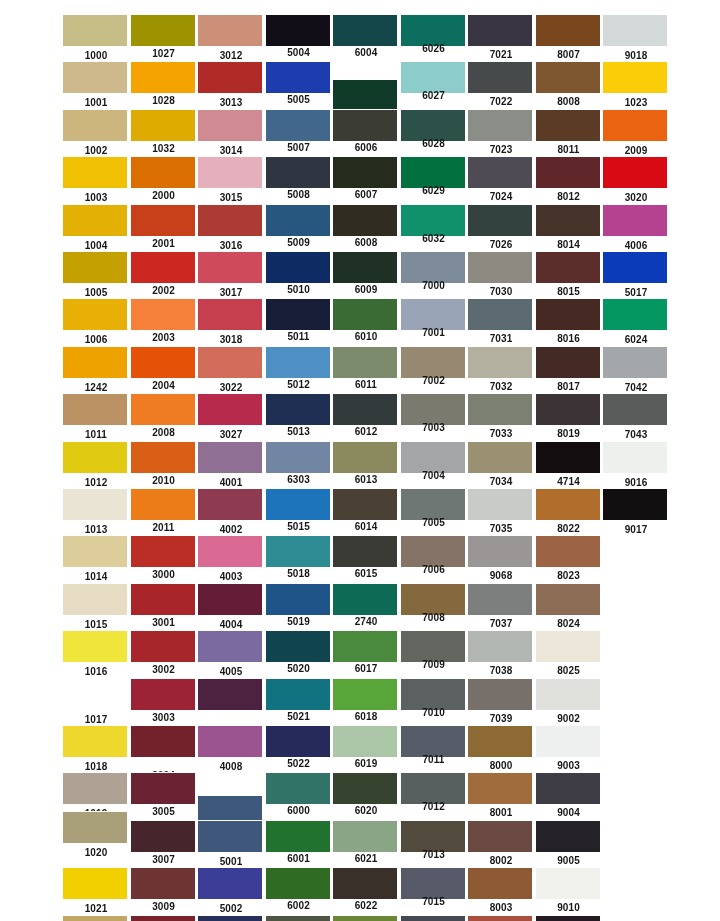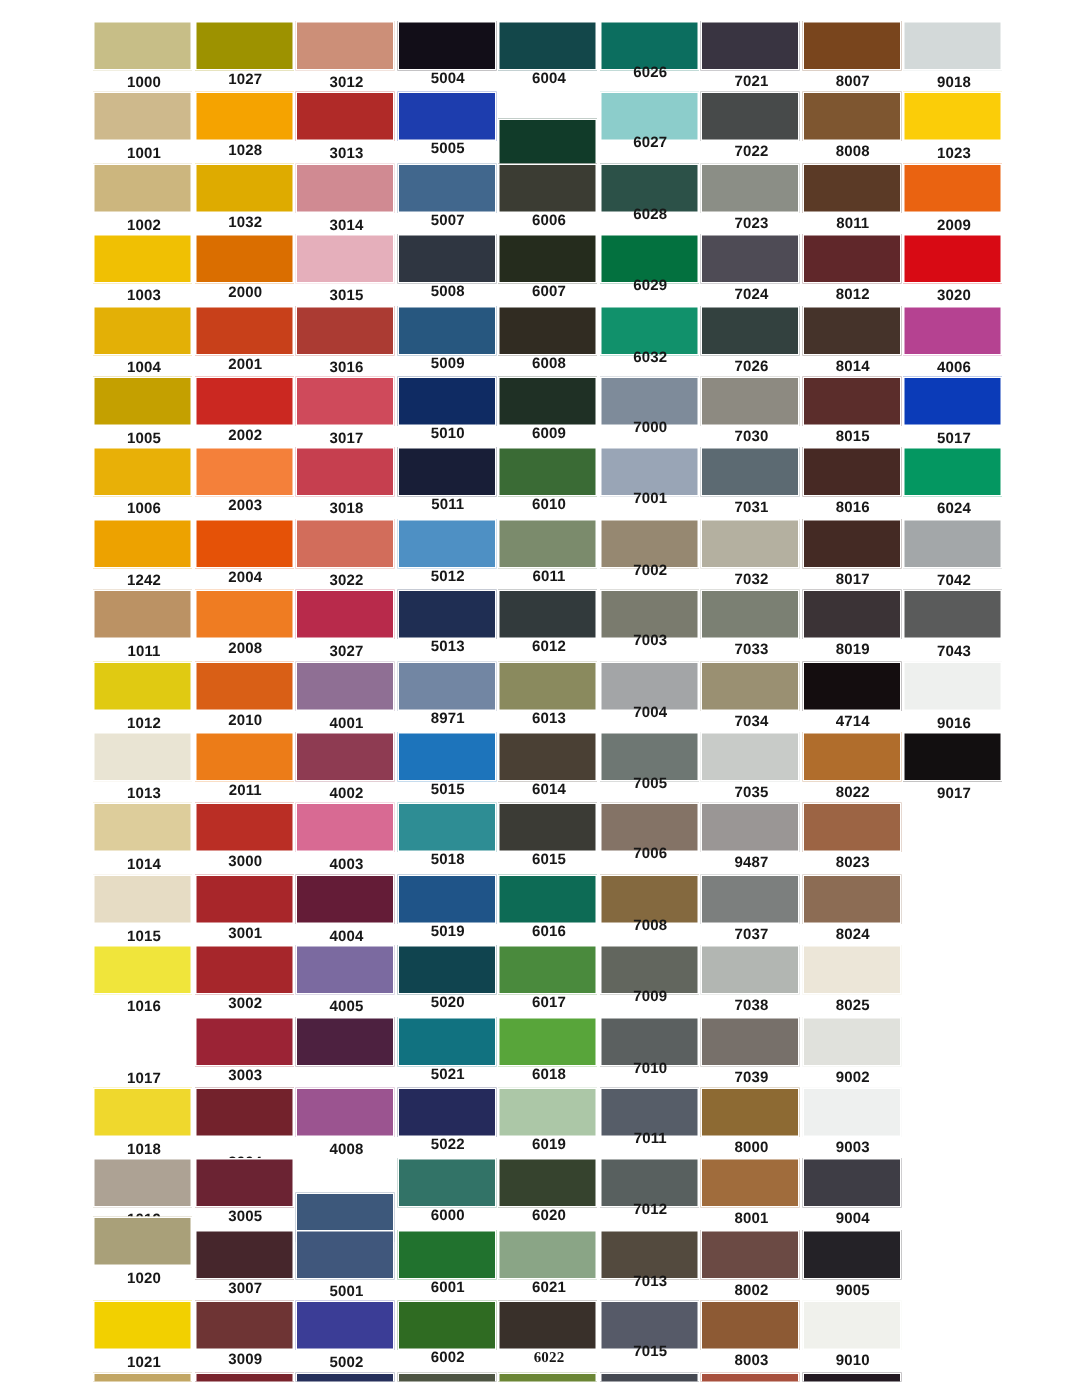--- a/index.html
+++ b/index.html
@@ -331,21 +331,21 @@
       <div class="cell" style="top: 345.8px;">
         <span class="swatch" title="5012" style="background: rgb(78, 144, 196); width: 66px; height: 33px;"></span>
         <span class="code" style="margin-top: 0px; color: rgb(23, 23, 23);">5012</span>
       </div>
       <div class="cell" style="top: 393.2px;">
         <span class="swatch" title="5013" style="background: rgb(31, 46, 83); width: 66px; height: 33px;"></span>
         <span class="code" style="margin-top: 0px; color: rgb(23, 23, 23);">5013</span>
       </div>
       <div class="cell" style="top: 440.6px;">
         <span class="swatch" title="5014" style="background: rgb(114, 134, 163); width: 66px; height: 33px;"></span>
-        <span class="code" style="margin-top: 0px; color: rgb(23, 23, 23);">8971</span>
+        <span class="code" style="margin-top: 0px; color: rgb(23, 23, 23);">6303</span>
       </div>
       <div class="cell" style="top: 488px;">
         <span class="swatch" title="5015" style="background: rgb(29, 116, 187); width: 66px; height: 33px;"></span>
         <span class="code" style="margin-top: 0px; color: rgb(23, 23, 23);">5015</span>
       </div>
       <div class="cell" style="top: 535.4px;">
         <span class="swatch" title="5018" style="background: rgb(46, 141, 148); width: 66px; height: 33px;"></span>
         <span class="code" style="margin-top: 0px; color: rgb(23, 23, 23);">5018</span>
       </div>
       <div class="cell" style="top: 582.8px;">
@@ -424,21 +424,21 @@
       <div class="cell" style="top: 488px;">
         <span class="swatch" title="6014" style="background: rgb(74, 64, 52); width: 66px; height: 33px;"></span>
         <span class="code" style="margin-top: 0px; color: rgb(23, 23, 23);">6014</span>
       </div>
       <div class="cell" style="top: 535.4px;">
         <span class="swatch" title="6015" style="background: rgb(59, 59, 53); width: 66px; height: 33px;"></span>
         <span class="code" style="margin-top: 0px; color: rgb(23, 23, 23);">6015</span>
       </div>
       <div class="cell" style="top: 582.8px;">
         <span class="swatch" title="6016" style="background: rgb(13, 107, 85); width: 66px; height: 33px;"></span>
-        <span class="code" style="margin-top: 0px; color: rgb(23, 23, 23);">6016</span>
+        <span class="code" style="margin-top: 0px; color: rgb(23, 23, 23);">2740</span>
       </div>
       <div class="cell" style="top: 630.2px;">
         <span class="swatch" title="6017" style="background: rgb(74, 138, 61); width: 66px; height: 33px;"></span>
         <span class="code" style="margin-top: 0px; color: rgb(23, 23, 23);">6017</span>
       </div>
       <div class="cell" style="top: 677.6px;">
         <span class="swatch" title="6018" style="background: rgb(88, 165, 58); width: 66px; height: 33px;"></span>
         <span class="code" style="margin-top: 0px; color: rgb(23, 23, 23);">6018</span>
       </div>
       <div class="cell" style="top: 725px;">
@@ -448,21 +448,21 @@
       <div class="cell" style="top: 772.4px;">
         <span class="swatch" title="6020" style="background: rgb(54, 67, 46); width: 66px; height: 33px;"></span>
         <span class="code" style="margin-top: 0px; color: rgb(23, 23, 23);">6020</span>
       </div>
       <div class="cell" style="top: 819.8px;">
         <span class="swatch" title="6021" style="background: rgb(138, 165, 134); width: 66px; height: 33px;"></span>
         <span class="code" style="margin-top: 0px; color: rgb(23, 23, 23);">6021</span>
       </div>
       <div class="cell" style="top: 867.2px;">
         <span class="swatch" title="6022" style="background: rgb(57, 48, 42); width: 66px; height: 33px;"></span>
-        <span class="code" style="margin-top: 0px; color: rgb(23, 23, 23); font-family: Liberation Serif, serif;">6022</span>
+        <span class="code" style="margin-top: 0px; color: rgb(23, 23, 23);">6022</span>
       </div>
       <div class="cell" style="top: 914.6px;">
         <span class="swatch" title="6025" style="background: rgb(107, 134, 53); width: 66px; height: 33px;"></span>
       </div>
     </div>
     <div class="col" style="left: 399.5px;">
       <div class="cell" style="top: 14px;">
         <span class="swatch" title="6026" style="background: rgb(12, 110, 95); width: 66px; height: 33px;"></span>
         <span class="code" style="margin-top: -4px; color: rgb(23, 23, 23);">6026</span>
       </div>
@@ -582,21 +582,21 @@
       <div class="cell" style="top: 440.6px;">
         <span class="swatch" title="7034" style="background: rgb(154, 144, 114); width: 66px; height: 33px;"></span>
         <span class="code" style="margin-top: 2px; color: rgb(23, 23, 23);">7034</span>
       </div>
       <div class="cell" style="top: 488px;">
         <span class="swatch" title="7035" style="background: rgb(200, 203, 200); width: 66px; height: 33px;"></span>
         <span class="code" style="margin-top: 2px; color: rgb(23, 23, 23); text-align: center;">7035</span>
       </div>
       <div class="cell" style="top: 535.4px;">
         <span class="swatch" title="7036" style="background: rgb(154, 150, 149); width: 66px; height: 33px;"></span>
-        <span class="code" style="margin-top: 2px; color: rgb(23, 23, 23);">9487</span>
+        <span class="code" style="margin-top: 2px; color: rgb(23, 23, 23);">9068</span>
       </div>
       <div class="cell" style="top: 582.8px;">
         <span class="swatch" title="7037" style="background: rgb(124, 127, 126); width: 66px; height: 33px;"></span>
         <span class="code" style="margin-top: 2px; color: rgb(23, 23, 23);">7037</span>
       </div>
       <div class="cell" style="top: 630.2px;">
         <span class="swatch" title="7038" style="background: rgb(178, 182, 178); width: 66px; height: 33px;"></span>
         <span class="code" style="margin-top: 2px; color: rgb(23, 23, 23);">7038</span>
       </div>
       <div class="cell" style="top: 677.6px;">

